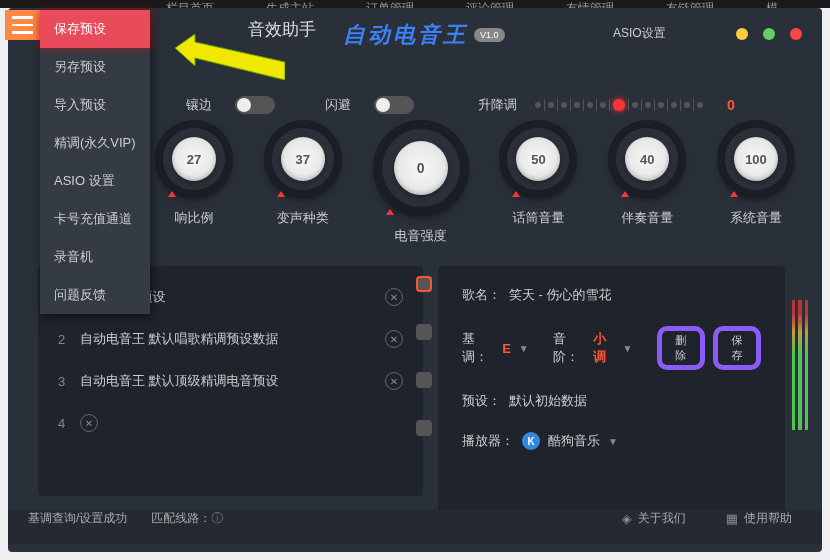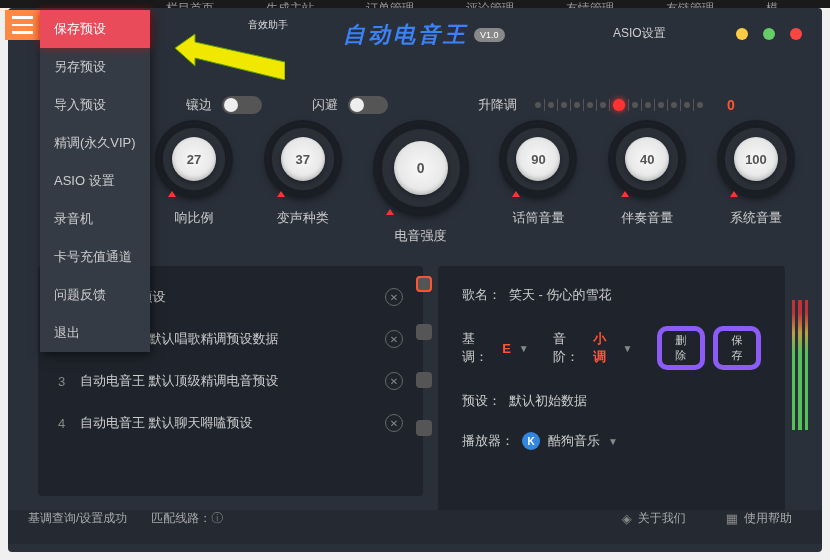--- a/index.html
+++ b/index.html
@@ -3,36 +3,36 @@
 <meta charset="utf-8">
 <style>
 *{box-sizing:border-box;margin:0;padding:0;font-family:"Microsoft YaHei",sans-serif}
 body{width:830px;height:560px;background:#f0f0f0;overflow:hidden;position:relative}
 .top-tabs{position:absolute;top:0;left:0;right:0;height:8px;background:#1a1a1a;display:flex;padding-left:160px;gap:40px}
 .top-tab{font-size:12px;color:#999;padding:0 6px;white-space:nowrap}
 .hamburger{position:absolute;top:10px;left:5px;width:35px;height:30px;background:#ff8844;display:flex;flex-direction:column;justify-content:center;gap:5px;padding:6px 7px;z-index:100}
 .hamburger div{height:3px;background:#fff}
 .main-panel{position:absolute;top:8px;left:8px;right:8px;bottom:8px;background:#2a303a;border-radius:4px}
 .header{position:absolute;top:0;left:0;right:0;height:40px;display:flex;align-items:center;padding:0 20px}
-.helper-label{position:absolute;left:240px;top:10px;color:#ddd;font-size:10px}
+.helper-label{position:absolute;left:240px;top:10px;color:#ddd;font-size:17px}
 .header-center{position:absolute;left:335px;top:12px;display:flex;align-items:center;gap:6px}
 .logo-chars{color:#3b82f6;font-size:22px;font-style:italic;letter-spacing:3px;font-weight:bold}
 .version-badge{background:#888;color:#fff;font-size:9px;padding:2px 6px;border-radius:8px;}
 .asio-label{position:absolute;left:605px;top:17px;color:#ccc;font-size:12px}
 .win-dots{position:absolute;right:20px;top:20px;display:flex;gap:15px}
 .dot{width:12px;height:12px;border-radius:50%}
 .dot.y{background:#ffcc44}
 .dot.g{background:#66cc66}
 .dot.r{background:#ff4444}
 .dropdown{position:absolute;top:10px;left:40px;width:110px;background:#353b45;z-index:200;box-shadow:2px 4px 10px rgba(0,0,0,.5)}
 .dropdown-item{padding:10px 14px;color:#ccc;font-size:13px;cursor:pointer}
 .dropdown-item.highlighted{background:#e94b5b;color:#fff;box-shadow:0 0 8px rgba(255,0,0,.5)}
 .arrow{position:absolute;top:30px;left:175px;width:110px;height:50px;z-index:190}
 .switches{position:absolute;top:88px;left:178px;display:flex;gap:50px;align-items:center}
-.switch-group{display:flex;align-items:center;gap:10px}
+.switch-group{display:flex;align-items:center;gap:23px}
 .switch-label{color:#ccc;font-size:13px}
 .switch{width:40px;height:18px;background:#555;border-radius:10px;position:relative}
 .switch::after{content:"";position:absolute;left:2px;top:2px;width:14px;height:14px;background:#eee;border-radius:50%}
 .semitone{position:absolute;top:88px;left:470px;display:flex;align-items:center;gap:18px}
 .semi-label{color:#ccc;font-size:13px}
 .semi-track{display:flex;gap:3px;align-items:center}
 .semi-dot{width:6px;height:6px;background:#555;border-radius:50%}
 .semi-mark{width:1px;height:12px;background:#555}
 .semi-dot.active{width:12px;height:12px;background:#ff3333;box-shadow:0 0 6px #ff3333}
 .semi-value{color:#ff5533;font-size:14px;font-weight:bold;margin-left:6px}
@@ -154,21 +154,21 @@
       <div class="knob big">
         <div class="knob-ring">
           <div class="knob-pointer"></div>
           <div class="knob-face">0</div>
         </div>
         <div class="knob-label">电音强度</div>
       </div>
       <div class="knob">
         <div class="knob-ring">
           <div class="knob-pointer"></div>
-          <div class="knob-face">90</div>
+          <div class="knob-face">50</div>
         </div>
         <div class="knob-label">话筒音量</div>
       </div>
       <div class="knob">
         <div class="knob-ring">
           <div class="knob-pointer"></div>
           <div class="knob-face">40</div>
         </div>
         <div class="knob-label">伴奏音量</div>
       </div>
@@ -192,21 +192,20 @@
         <span class="preset-name">自动电音王 默认唱歌精调预设数据</span>
         <span class="preset-close">✕</span>
       </div>
       <div class="preset-row">
         <span class="preset-num">3</span>
         <span class="preset-name">自动电音王 默认顶级精调电音预设</span>
         <span class="preset-close">✕</span>
       </div>
       <div class="preset-row">
         <span class="preset-num">4</span>
-        <span class="preset-name">自动电音王 默认聊天嘚嗑预设</span>
         <span class="preset-close">✕</span>
       </div>
     </div>
 
   <div class="slider-col">
     <div class="vslider active"></div>
     <div class="vslider"></div>
     <div class="vslider"></div>
     <div class="vslider"></div>
   </div>
@@ -271,17 +270,16 @@
 <svg class="arrow" viewBox="0 0 110 50">
   <polygon points="0,18 20,4 20,12 110,32 110,50 20,28 20,36" fill="#f0e800" stroke="#5a9e00" stroke-width="1"></polygon>
 </svg>
 
 <div class="dropdown">
     <div class="dropdown-item highlighted">保存预设</div>
     <div class="dropdown-item">另存预设</div>
     <div class="dropdown-item">导入预设</div>
     <div class="dropdown-item">精调(永久VIP)</div>
     <div class="dropdown-item">ASIO 设置</div>
+    <div class="dropdown-item">卡号充值通道</div>
     <div class="dropdown-item">录音机</div>
-    <div class="dropdown-item">卡号充值通道</div>
     <div class="dropdown-item">问题反馈</div>
-    <div class="dropdown-item">退出</div>
   </div>
 
 </body></html>

